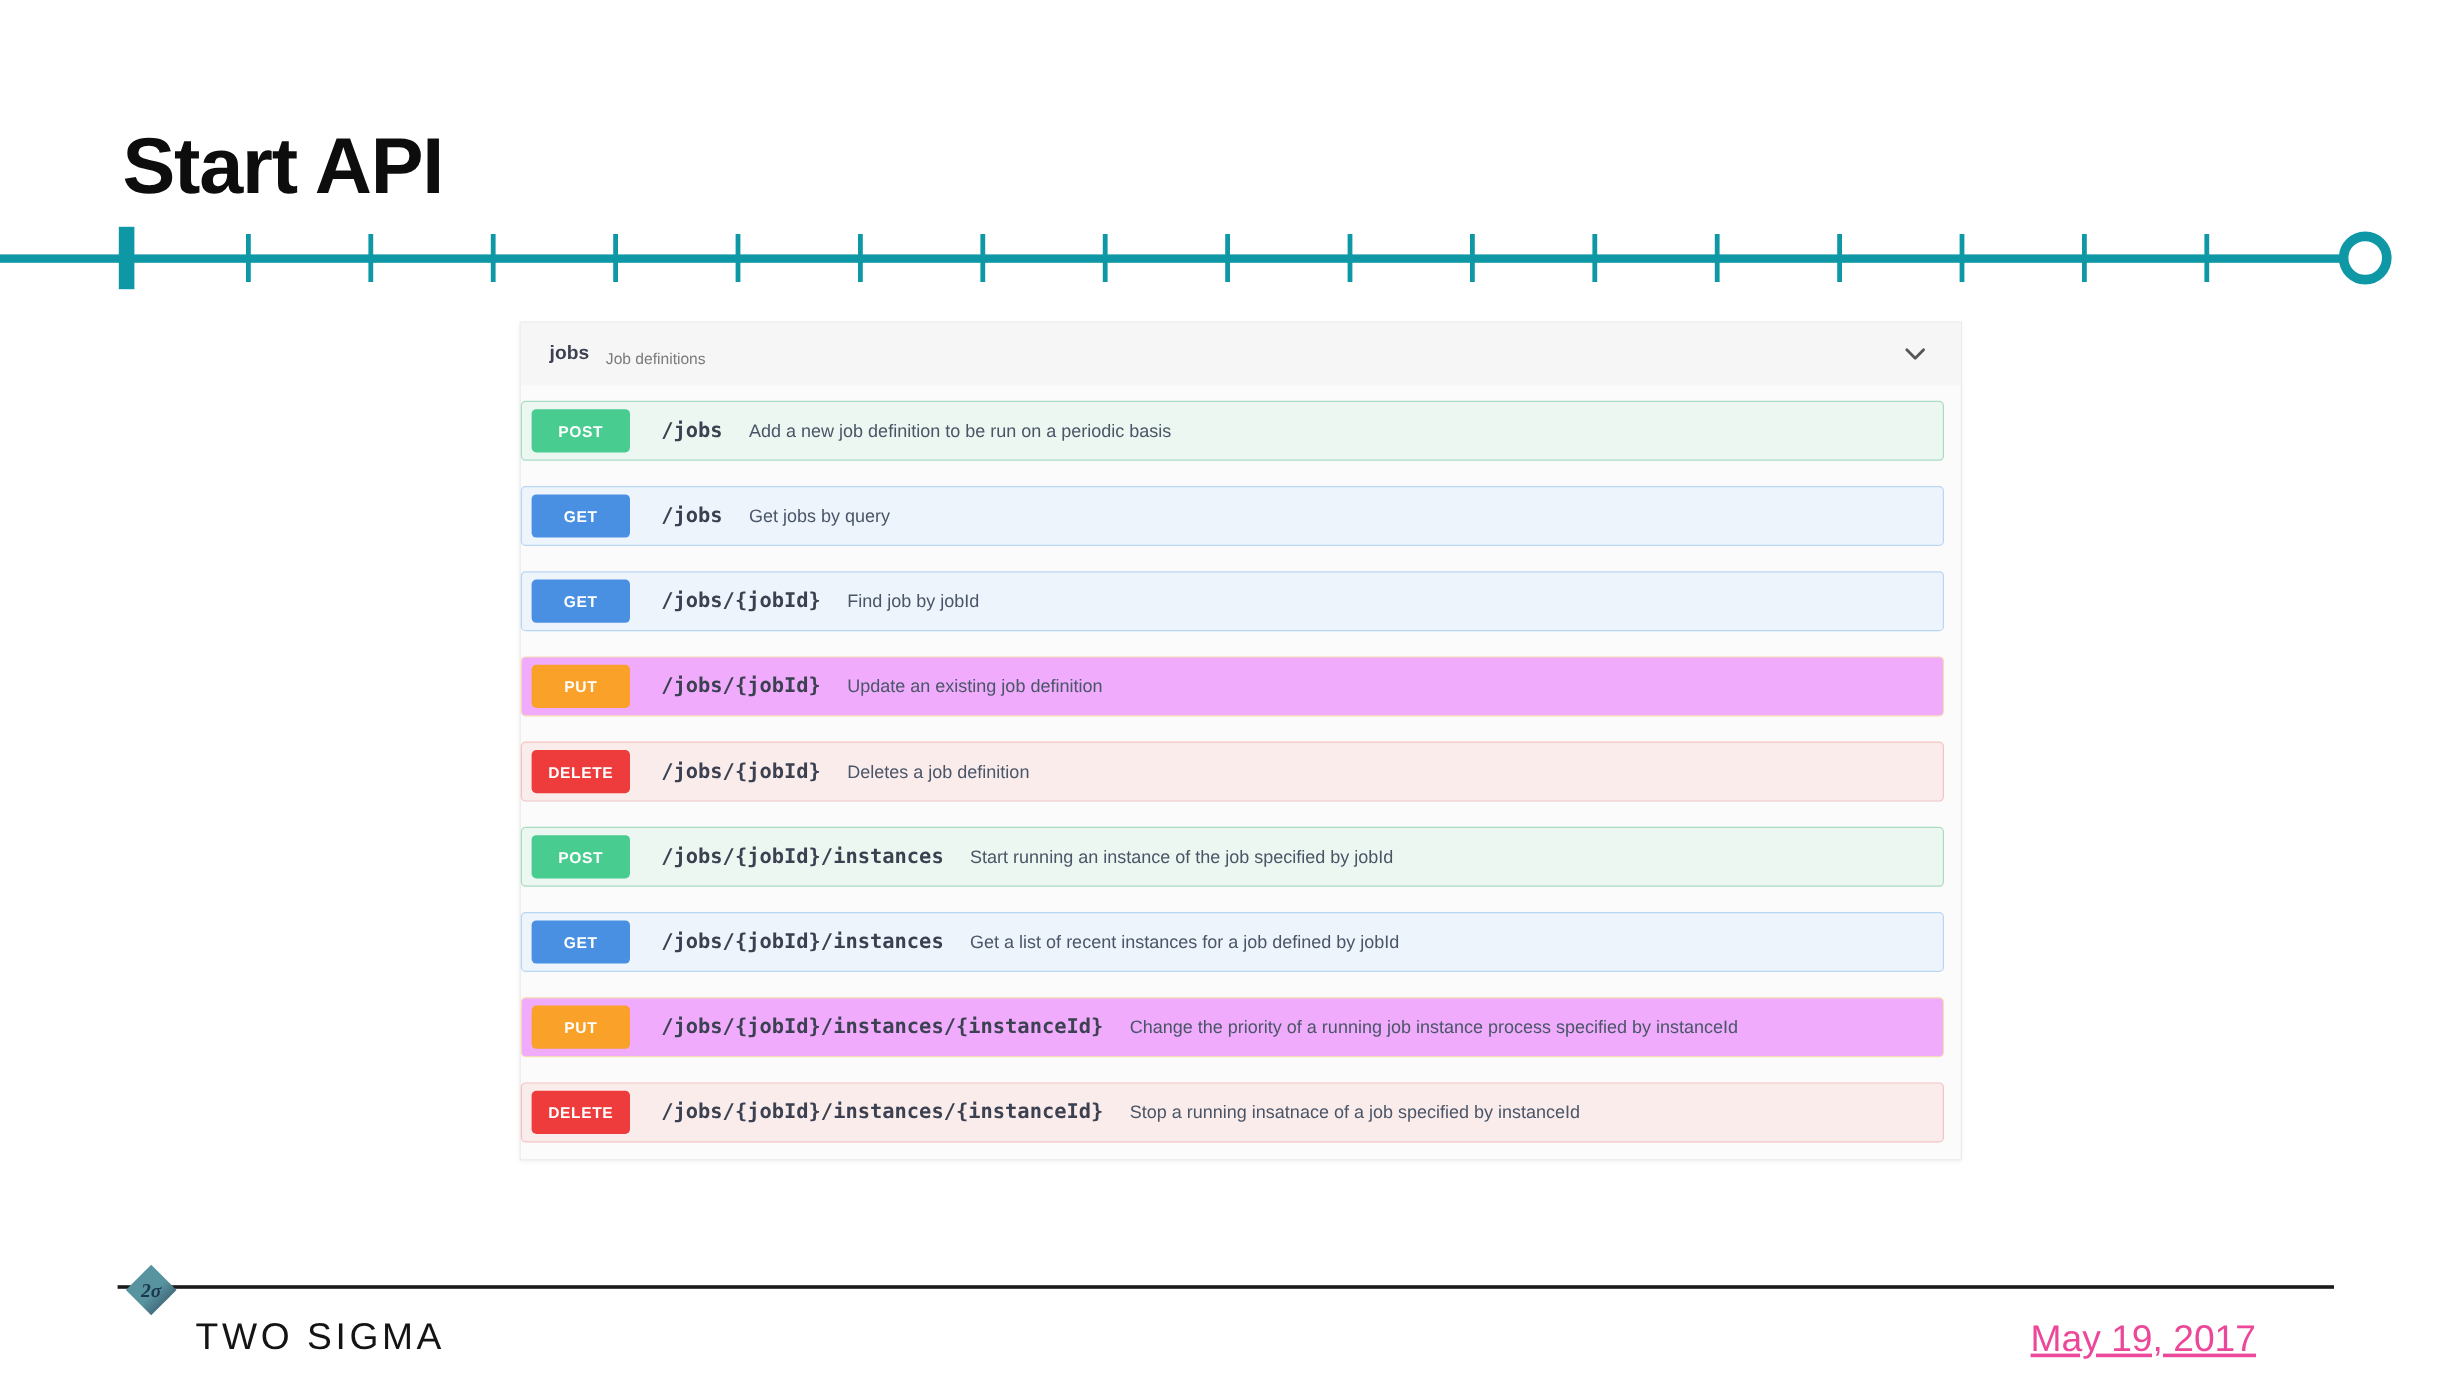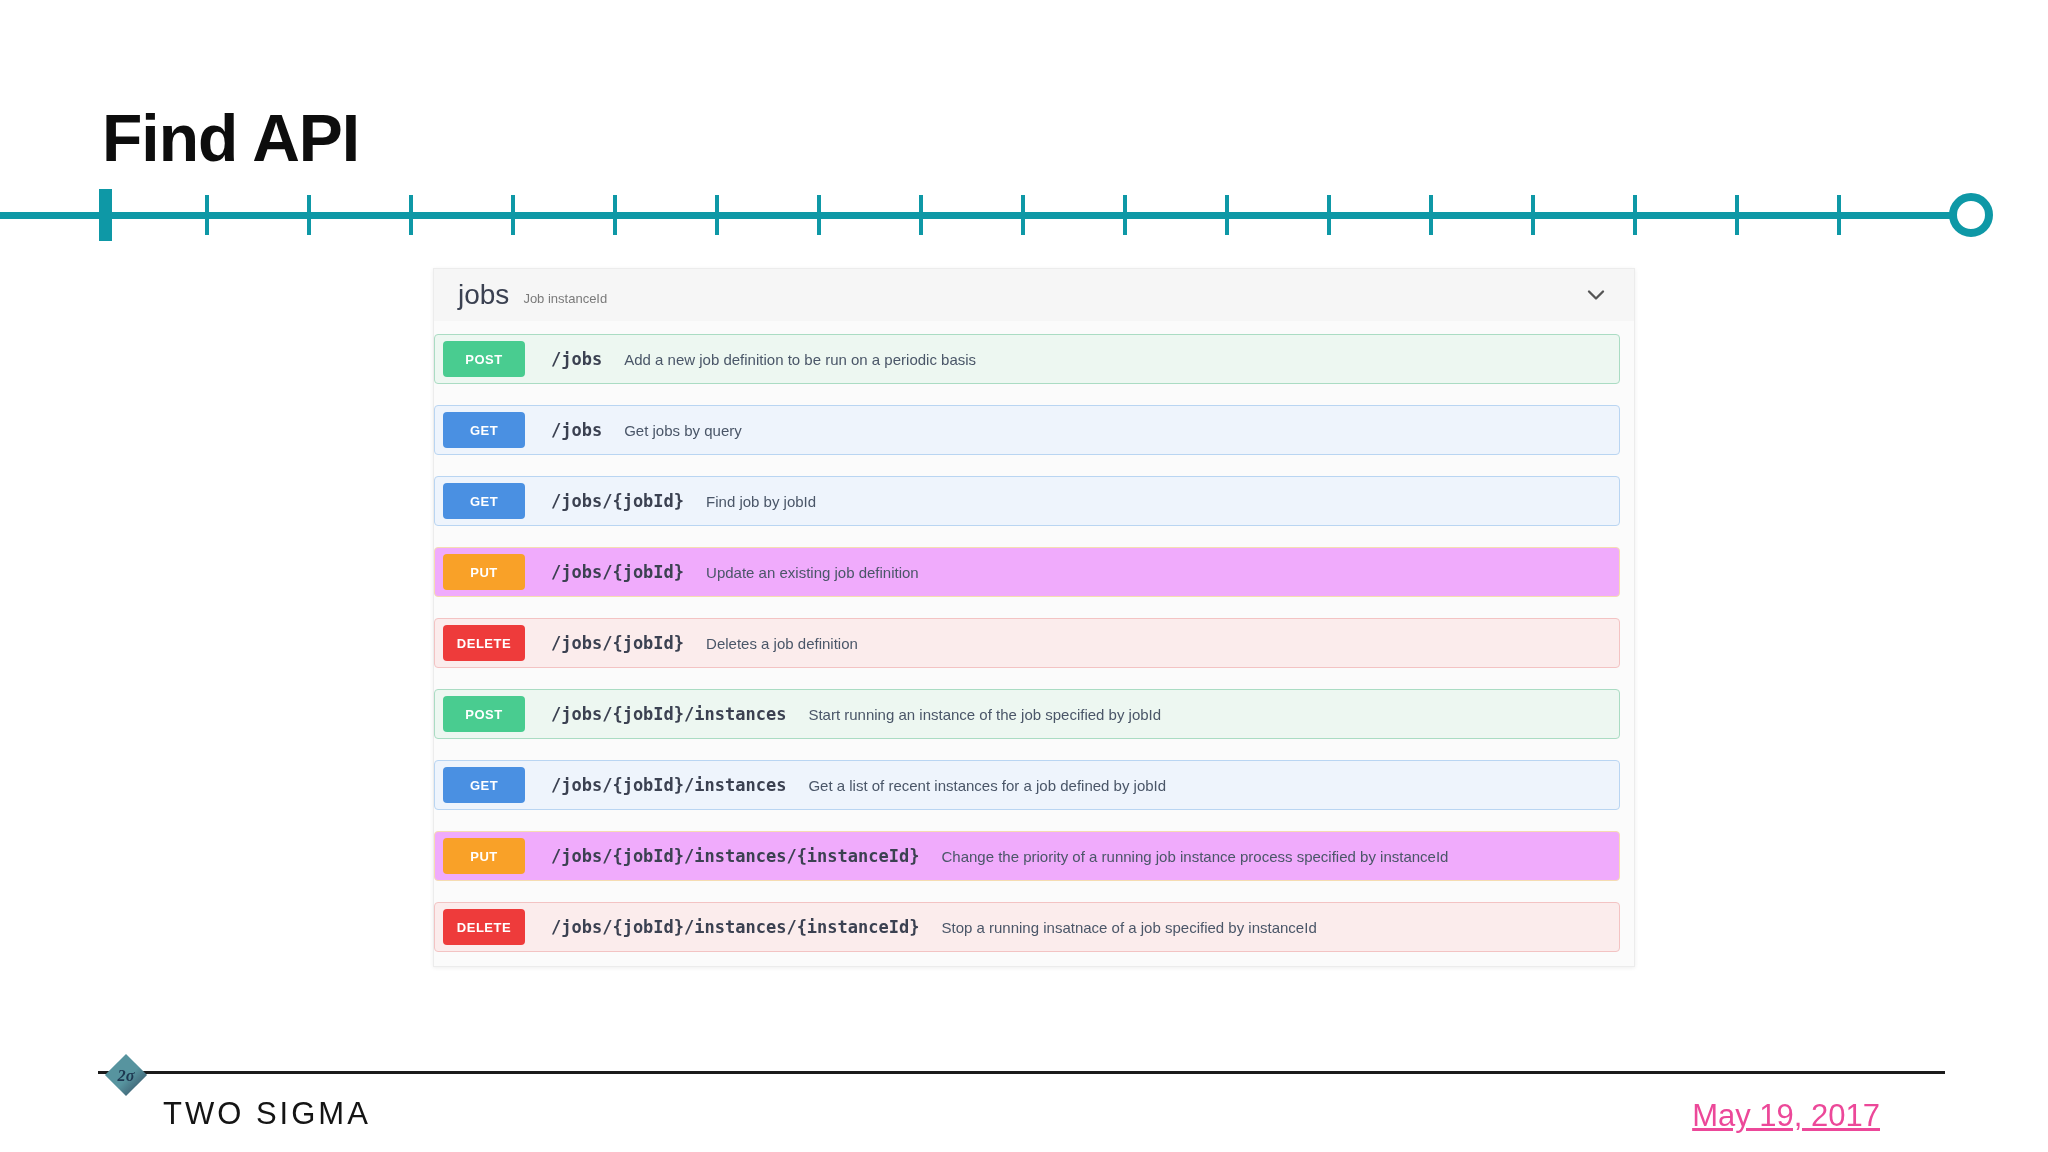--- a/index.html
+++ b/index.html
@@ -36,21 +36,21 @@
   .api-panel {
     position:absolute; left:433px; top:268px; width:1200px; height:697px;
     background:#fbfbfb; border:1px solid #ececec;
     box-shadow:0 1px 4px rgba(0,0,0,.07);
   }
   .panel-header {
     position:absolute; left:0; right:0; top:0; height:52px;
     background:#f6f6f6; display:flex; align-items:center;
     padding:0 24px; box-sizing:border-box; cursor:pointer;
   }
-  .group-name { font-size:28px; font-weight:normal; color:#3b4151; }
+  .group-name { font-size:16px; font-weight:bold; color:#3b4151; }
   .group-desc { font-size:13px; color:#7a7a7a; margin-left:14px; margin-top:7px; }
   .chevron { margin-left:auto; display:flex; align-items:center; }
 
   .endpoint-list {
     position:absolute; left:0; right:14px; top:65px;
     display:flex; flex-direction:column; gap:21px;
   }
   .op-row {
     height:50px; border-radius:4px; border:1px solid transparent;
     display:flex; align-items:center; cursor:pointer; box-sizing:border-box;
@@ -88,21 +88,21 @@
     font-size:31px; font-weight:normal; letter-spacing:3px; color:#141414;
   }
   .slide-date {
     position:absolute; right:168px; top:1098px;
     font-size:31px; color:#ec4899;text-decoration:underline;
   }
 </style>
 </head>
 <body>
 
-<div class="slide-title">Find API</div>
+<div class="slide-title">Start API</div>
 
 <div class="ruler">
   <div class="ruler-line"></div>
   <div class="ruler-circle"></div>
 <div class="tick major" style="left: 99px;"></div>
     <div class="tick" style="left: 205px;"></div>
     <div class="tick" style="left: 307px;"></div>
     <div class="tick" style="left: 409px;"></div>
     <div class="tick" style="left: 511px;"></div>
     <div class="tick" style="left: 613px;"></div>
@@ -116,21 +116,21 @@
     <div class="tick" style="left: 1429px;"></div>
     <div class="tick" style="left: 1531px;"></div>
     <div class="tick" style="left: 1633px;"></div>
     <div class="tick" style="left: 1735px;"></div>
     <div class="tick" style="left: 1837px;"></div>
   </div>
 
 <div class="api-panel">
   <div class="panel-header">
     <span class="group-name">jobs</span>
-    <span class="group-desc">Job instanceId</span>
+    <span class="group-desc">Job definitions</span>
     <span class="chevron">
       <svg width="28" height="28" viewBox="0 0 24 24" fill="none" stroke="#555" stroke-width="2" stroke-linecap="round" stroke-linejoin="round">
         <polyline points="6,9 12,15 18,9"></polyline>
       </svg>
     </span>
   </div>
   <div class="endpoint-list">
       <div class="op-row post">
     <span class="method-badge">POST</span>
     <span class="op-path">/jobs</span>

